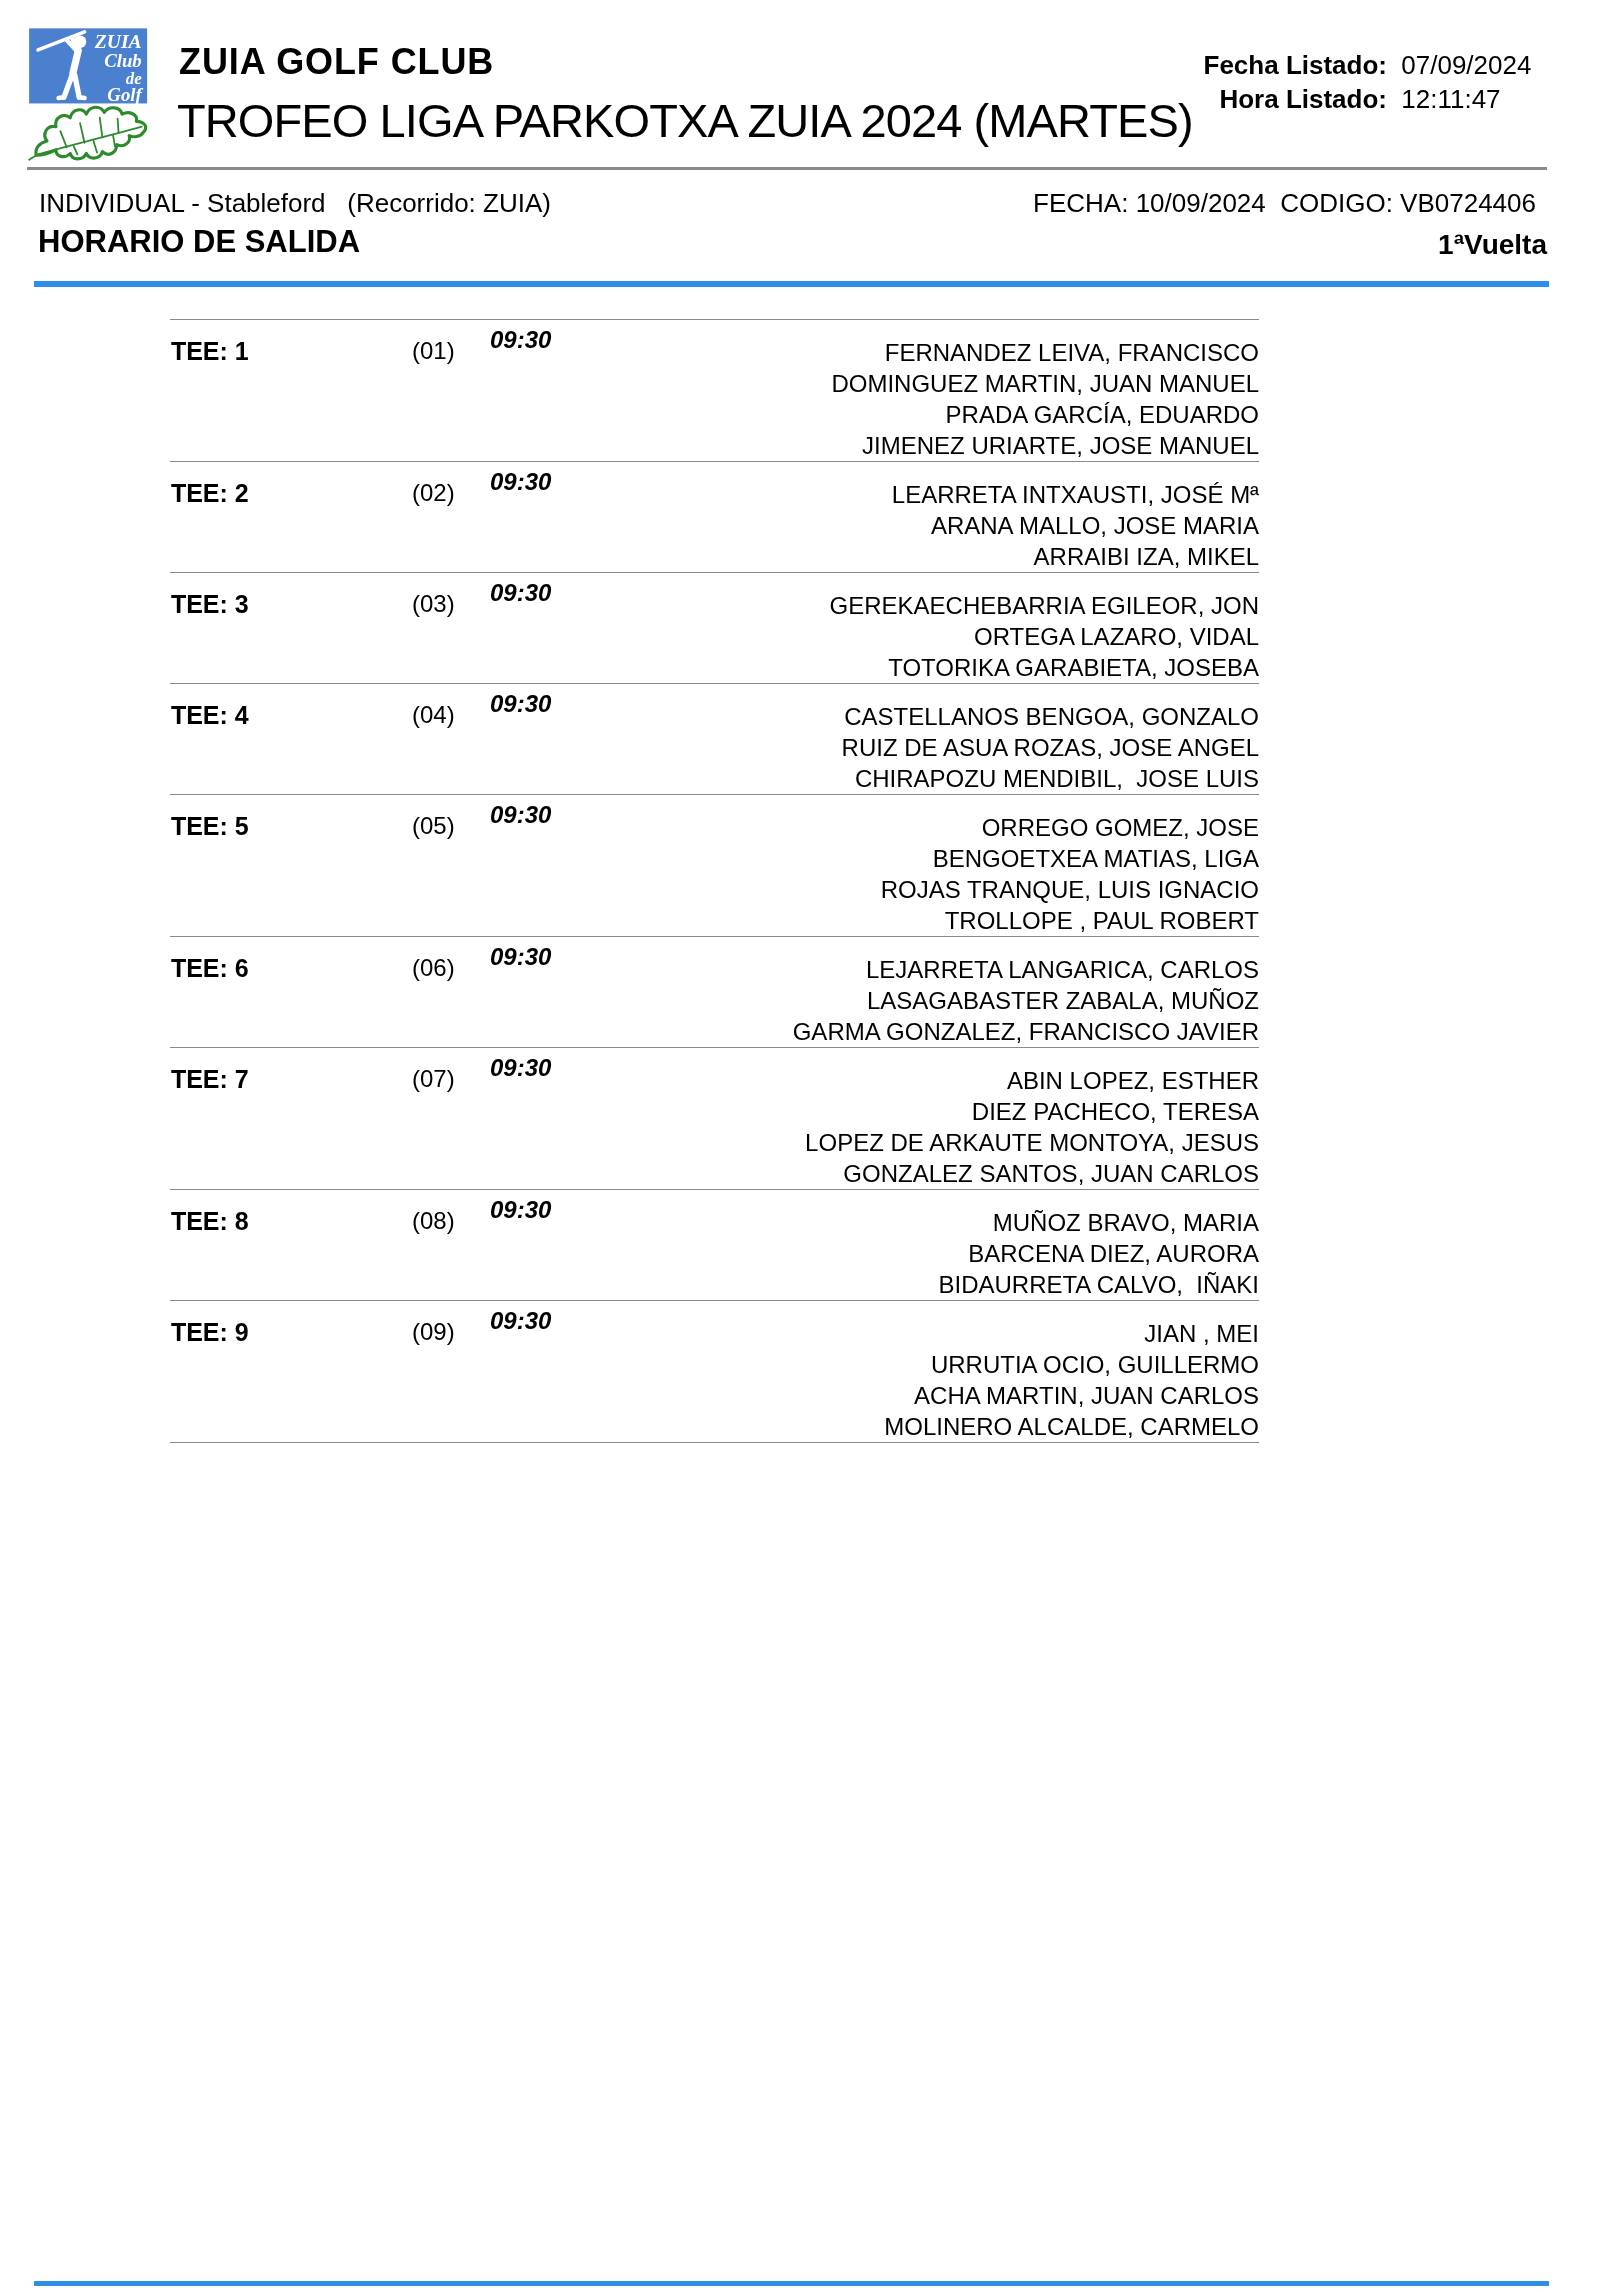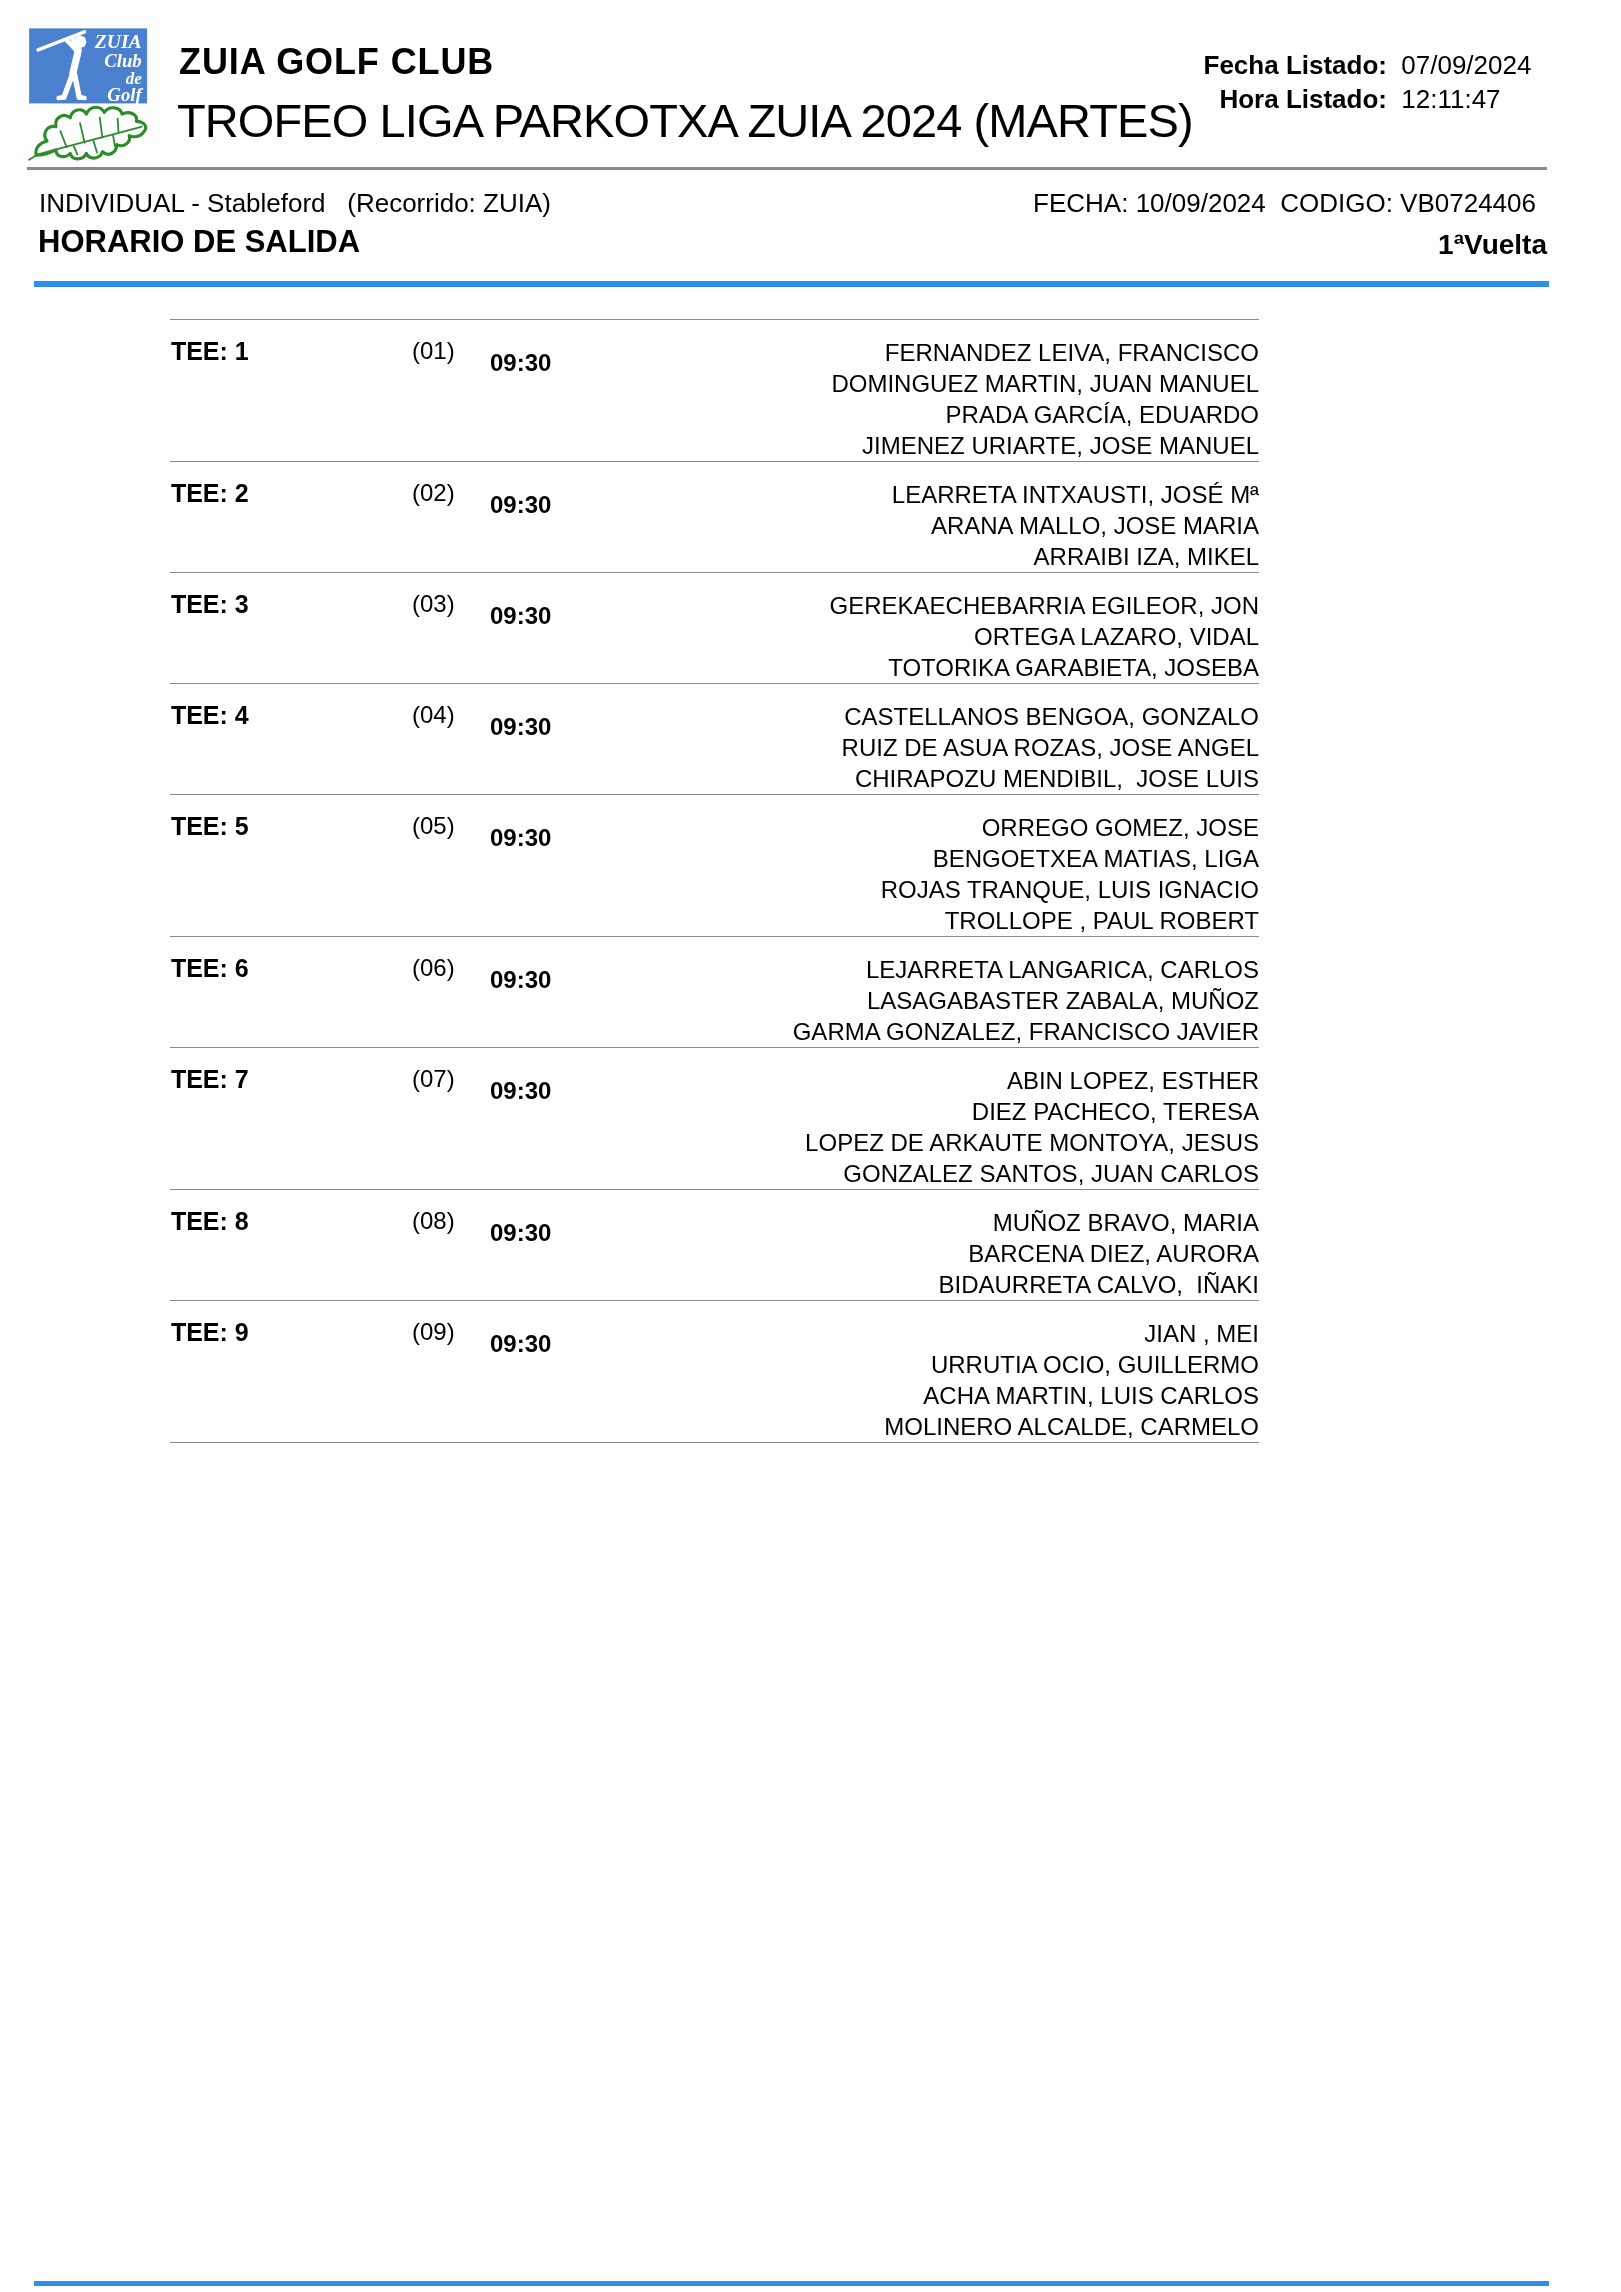--- a/index.html
+++ b/index.html
@@ -19,21 +19,21 @@
   .fecha-line{position:absolute;right:85px;top:188px;font-size:26px;white-space:pre;}
   .section-title{position:absolute;left:38px;top:224px;font-size:31px;font-weight:bold;}
   .round-label{position:absolute;right:74px;top:229px;font-size:28px;font-weight:bold;}
   .accent-rule{position:absolute;left:34px;top:281px;width:1515px;height:6.3px;background:#2e8fe8;}
   .footer-rule{position:absolute;left:34px;top:2281px;width:1515px;height:4.5px;background:#2e8fe8;}
   
   .schedule{position:absolute;left:170px;top:319px;width:1089px;border-top:1.8px solid #8a8a8a;}
   .row{position:relative;padding-top:17px;border-bottom:1.8px solid #8a8a8a;font-size:24px;text-align:right;}
   .row .tee{position:absolute;left:0.9px;top:17px;font-size:25px;font-weight:bold;white-space:pre;}
   .row .order{position:absolute;left:242px;top:17px;}
-  .row .time{position:absolute;left:320px;top:29px;font-weight:bold;}
+  .row .time{position:absolute;left:320px;top:6px;font-weight:bold;font-style:italic;}
   .row .players{margin-left:442px;}
   .player{line-height:31px;white-space:pre;}
 </style>
 </head>
 <body>
 
 <div class="page">
 
   <svg class="logo-svg" viewBox="0 0 138 160">
     <rect x="2" y="6" width="132" height="84" fill="#4a80ce"></rect>
@@ -183,21 +183,21 @@
       </div>
     </div>
 
     <div class="row">
       <span class="tee">TEE: 9</span>
       <span class="order">(09)</span>
       <span class="time">09:30</span>
       <div class="players">
         <div class="player">JIAN , MEI</div>
         <div class="player">URRUTIA OCIO, GUILLERMO</div>
-        <div class="player">ACHA MARTIN, LUIS CARLOS</div>
+        <div class="player">ACHA MARTIN, JUAN CARLOS</div>
         <div class="player">MOLINERO ALCALDE, CARMELO</div>
       </div>
     </div>
 
   </div>
 
   <div class="footer-rule"></div>
 
 </div>
 

